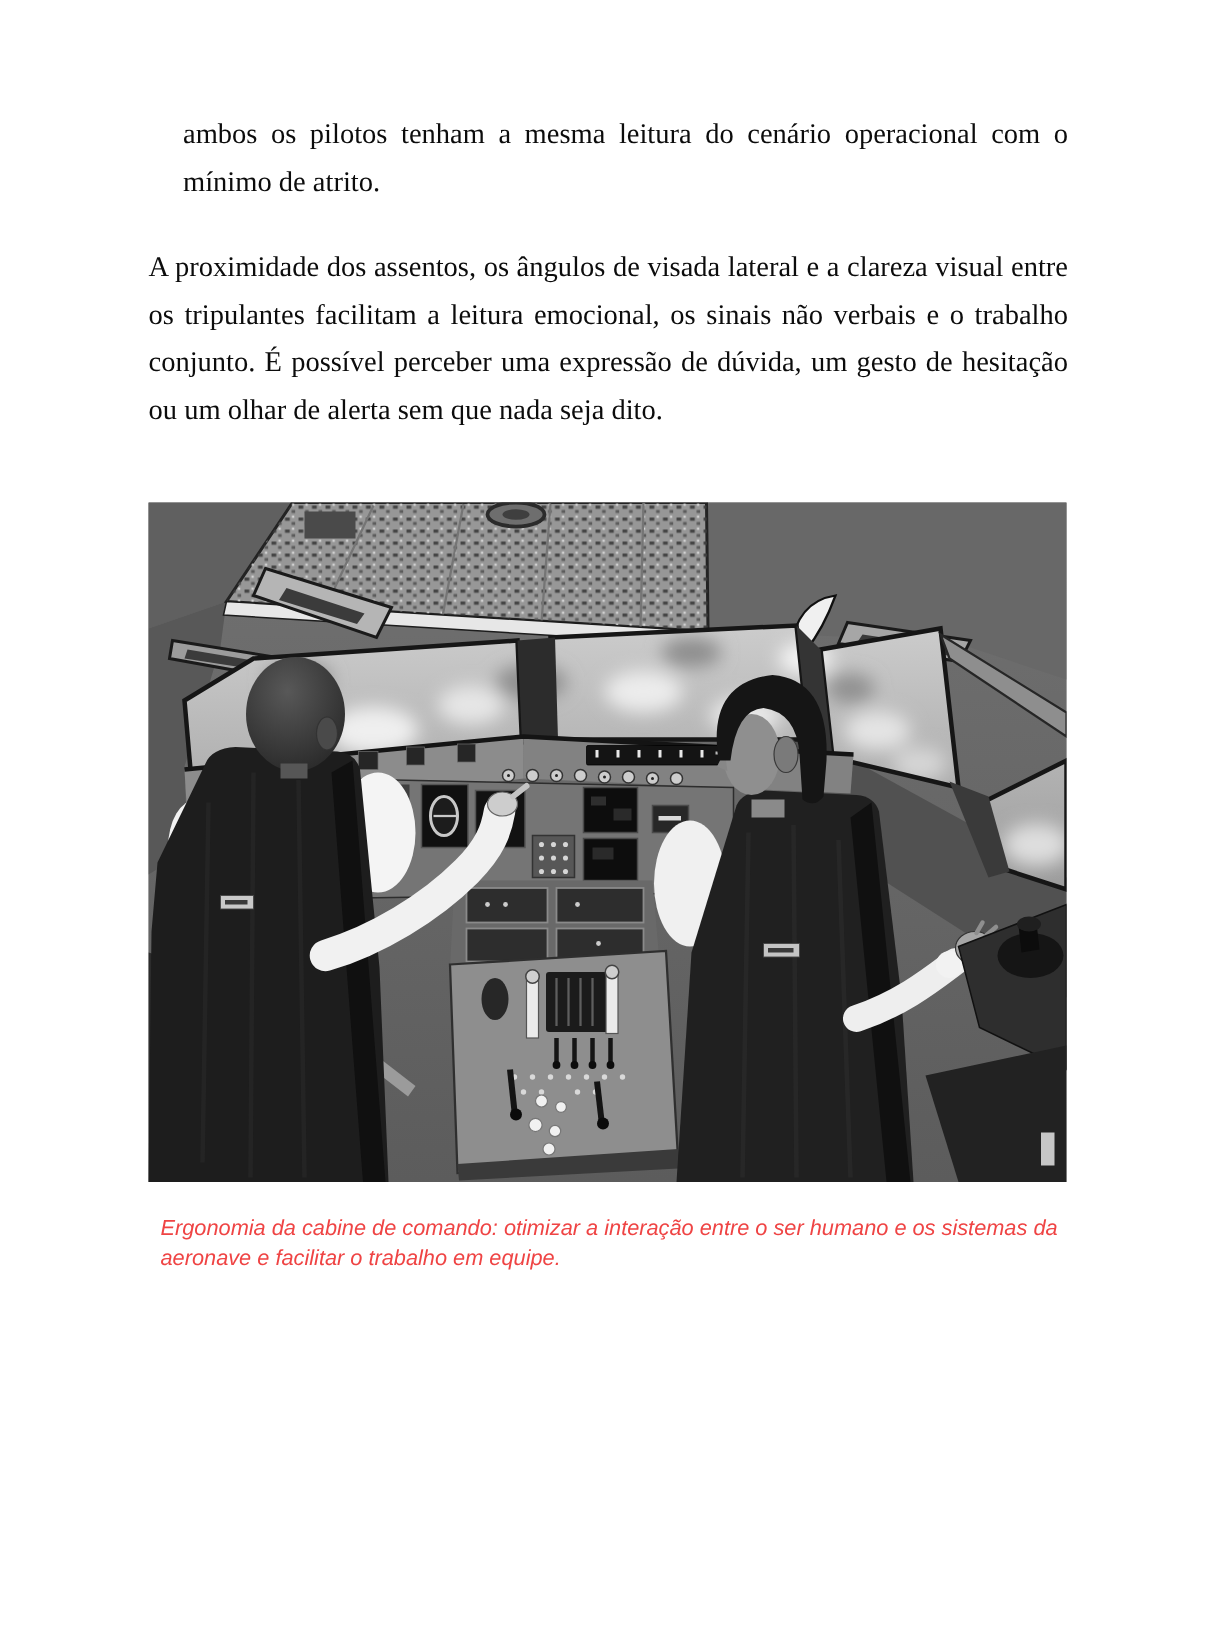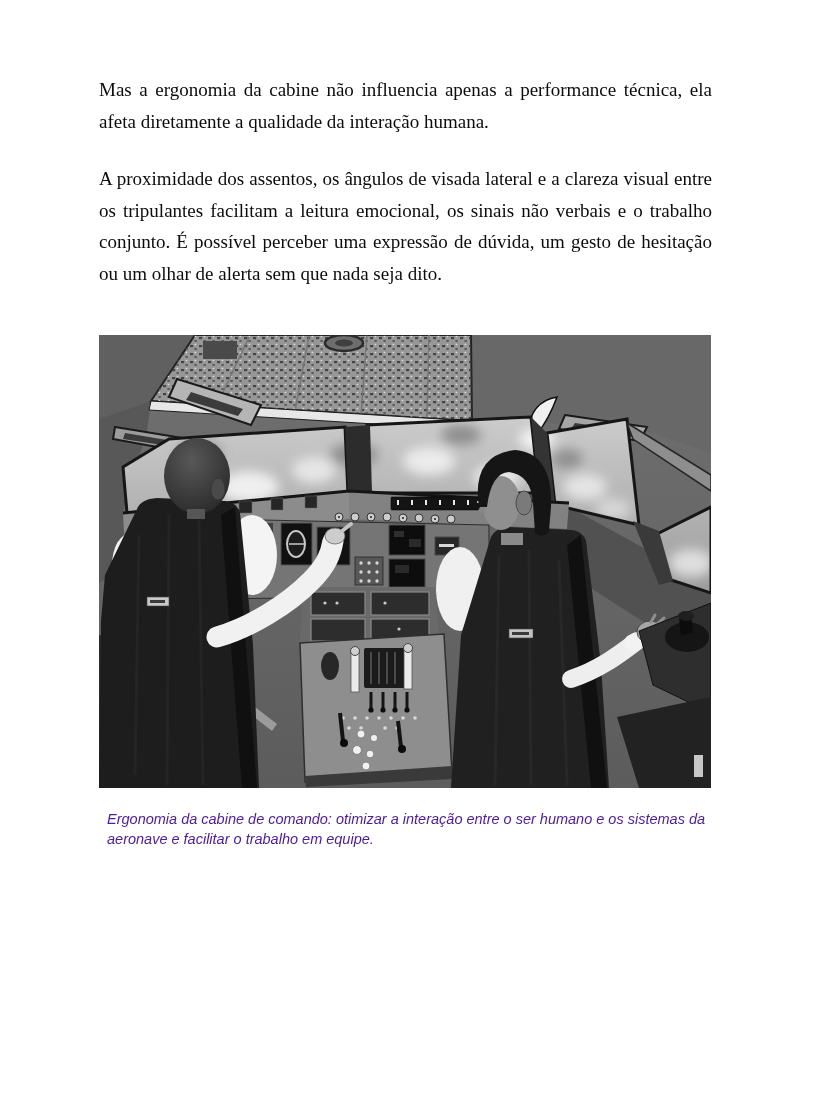--- a/index.html
+++ b/index.html
@@ -6,29 +6,29 @@
   body{width:816px;height:1100px;overflow:hidden;
        font-family:"Liberation Serif",serif;color:#0c0c0c;}
   .page{padding:74px 104px 0 99px;}
   .body-text p{font-size:19px;line-height:31.5px;text-align:justify;
        margin:0 0 26px 0;}
   .body-text p.indent{padding-left:23px;}
   figure{margin:46px 0 0 0;padding:0;}
   .fig-box{width:612px;height:453px;display:block;background:#6a6a6a;}
   figcaption{margin:21px 0 0 8px;width:600px;
        font-family:"Liberation Sans",sans-serif;font-style:italic;
-       font-size:14.5px;line-height:20px;color:#4c1d95;}
+       font-size:14.5px;line-height:20px;color:#ef4444;}
 </style>
 </head>
 <body>
 
 <div class="page">
 
   <div class="body-text">
-    <p>Mas a ergonomia da cabine não influencia apenas a performance técnica, ela afeta diretamente a qualidade da interação humana.</p>
+    <p class="indent">ambos os pilotos tenham a mesma leitura do cenário operacional com o mínimo de atrito.</p>
     <p>A proximidade dos assentos, os ângulos de visada lateral e a clareza visual entre os tripulantes facilitam a leitura emocional, os sinais não verbais e o trabalho conjunto. É possível perceber uma expressão de dúvida, um gesto de hesitação ou um olhar de alerta sem que nada seja dito.</p>
   </div>
 
   <figure>
     <svg class="fig-box" viewBox="0 0 612 453" role="img" aria-label="Ilustração 3D em tons de cinza de dois pilotos sentados na cabine de comando de uma aeronave, vistos por trás, com painel superior, para-brisas com nuvens, painel de instrumentos e pedestal central com manetes">
       <defs>
         <linearGradient id="wallG" x1="0" y1="0" x2="0" y2="1">
           <stop offset="0" stop-color="#717171"></stop>
             <stop offset="1" stop-color="#5c5c5c"></stop>
         </linearGradient>

